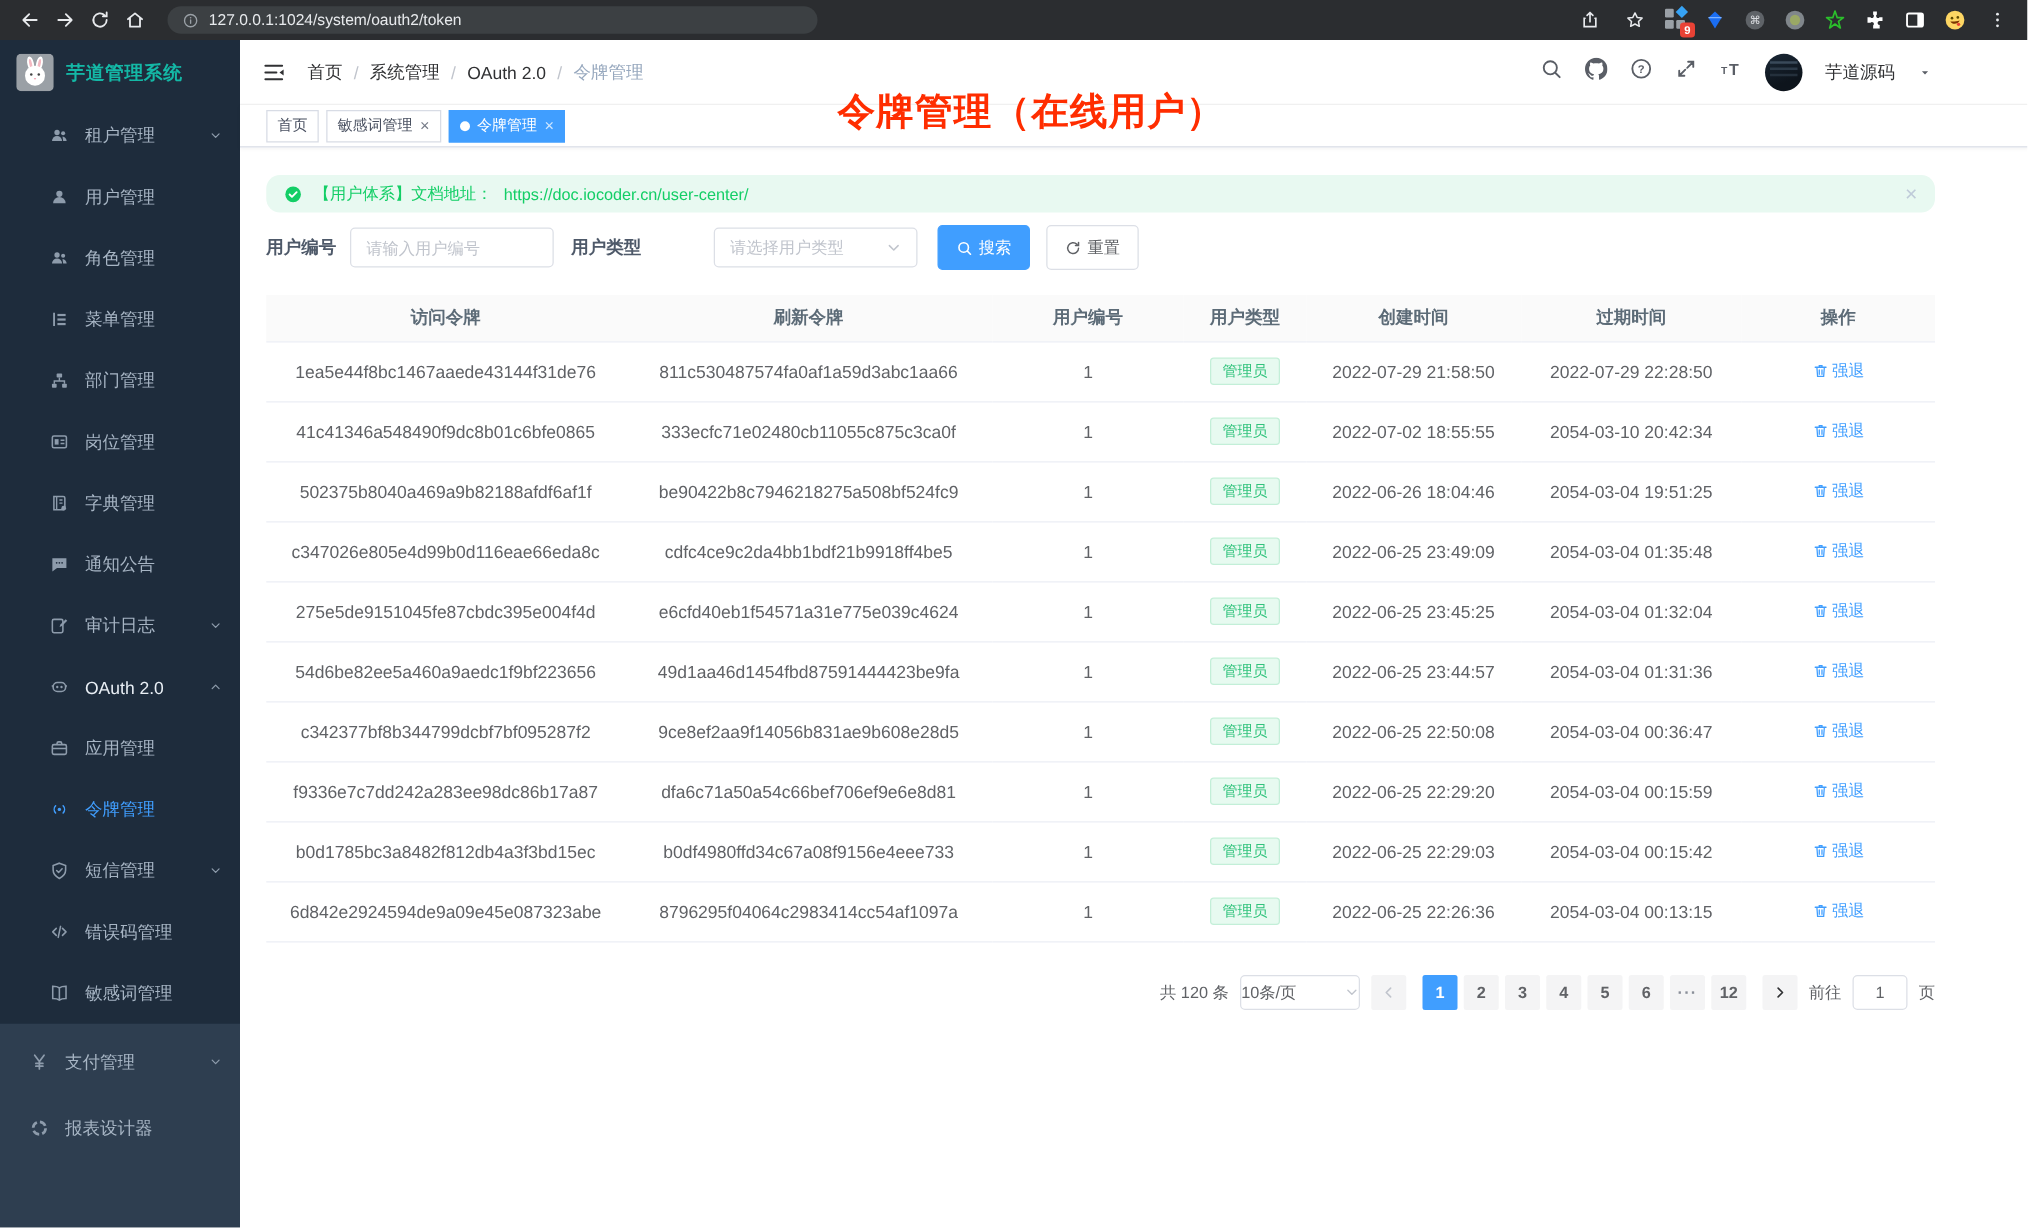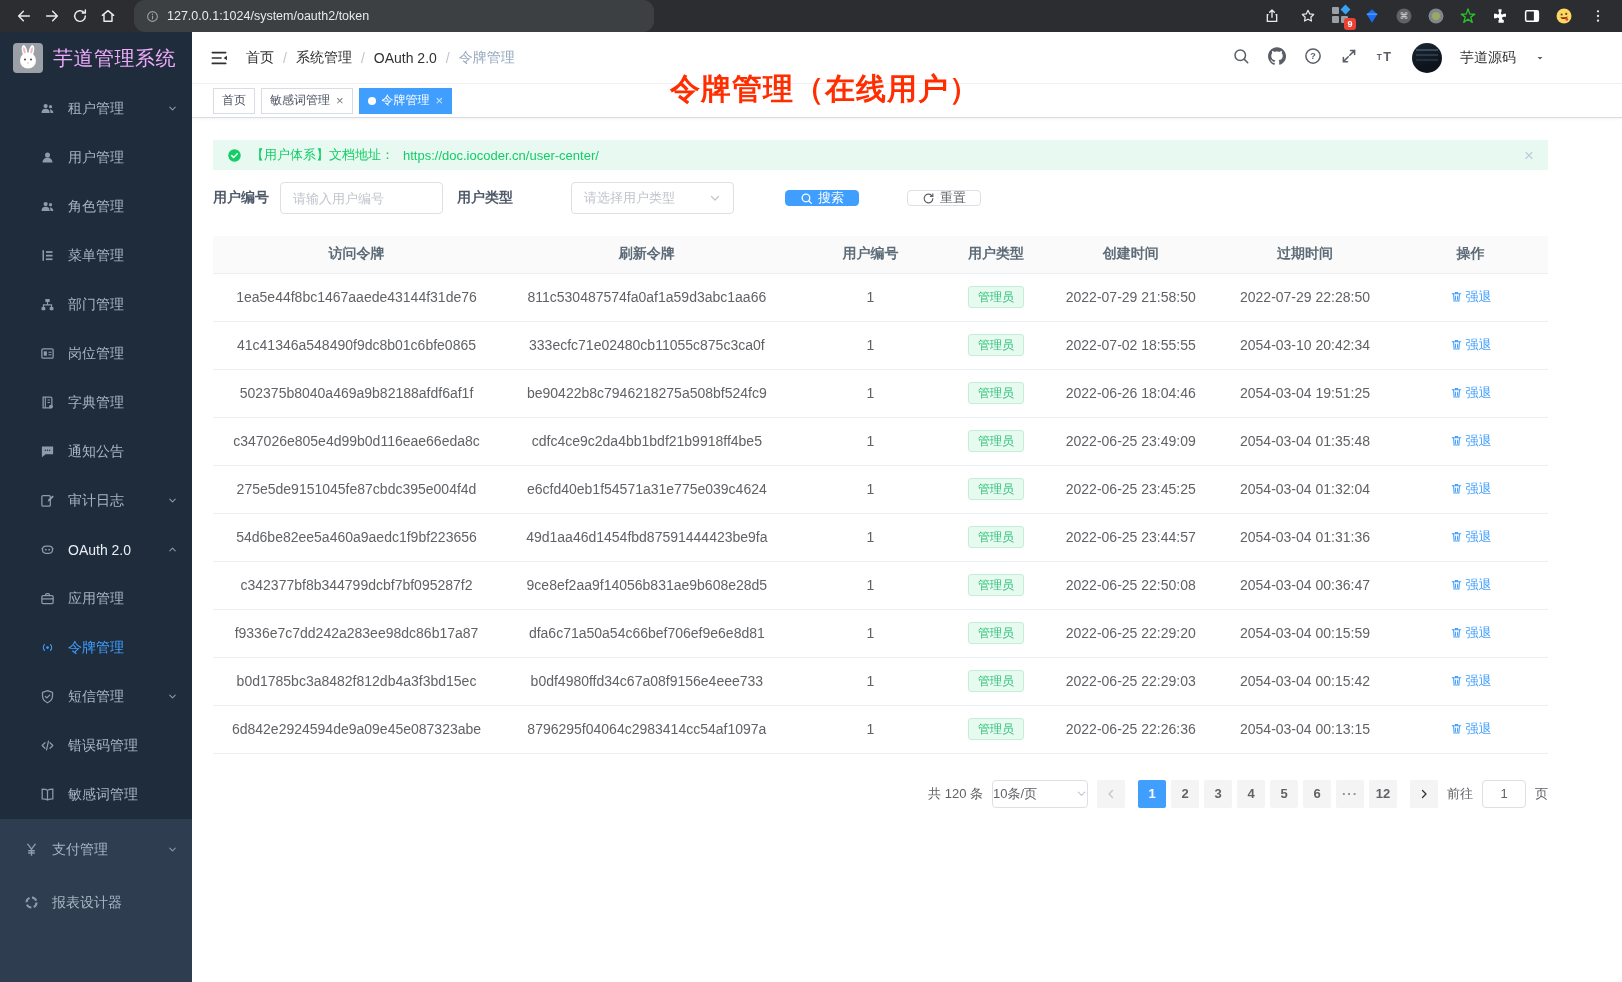--- a/index.html
+++ b/index.html
@@ -10,40 +10,40 @@
   *{box-sizing:border-box; margin:0; padding:0;}
   body{width:1622px;height:982px;overflow:hidden;position:relative;background:#fff;
        font-family:"Liberation Sans","DejaVu Sans",sans-serif;-webkit-font-smoothing:antialiased;}
   .icn{display:inline-flex;align-items:center;justify-content:center;}
   .icn svg{width:16px;height:16px;display:block;}
 
   
   .browser-bar{height:32px;background:#2b2d30;display:flex;align-items:center;padding:0 12px;gap:4px;}
   .b-btn{width:24px;height:24px;display:flex;align-items:center;justify-content:center;color:#e8eaed;cursor:pointer;}
   .b-btn svg{width:16px;height:16px;}
-  .url-pill{width:520px;height:32px;background:#3c4043;border-radius:11px;display:flex;align-items:center;
+  .url-pill{width:520px;height:22px;background:#3c4043;border-radius:11px;display:flex;align-items:center;
             padding:0 12px;gap:8px;color:#e8eaed;font-size:12.5px;margin-left:10px;cursor:text;white-space:nowrap;}
   .url-pill svg{width:13px;height:13px;flex:0 0 auto;}
   .browser-right{margin-left:auto;display:flex;align-items:center;gap:12px;}
   .ext{width:20px;height:20px;position:relative;display:flex;align-items:center;justify-content:center;}
   .ext svg{width:18px;height:18px;}
   .ext-grid{width:18px;height:18px;}
   .ext-grid .sq{position:absolute;width:7px;height:7px;background:#9aa0a6;border-radius:1px;}
   .ext-grid .sq.a{left:0;top:0}.ext-grid .sq.b{left:0;top:9px}.ext-grid .sq.c{left:9px;top:9px}
   .ext-grid .diamond{position:absolute;left:10px;top:-1px;width:7px;height:7px;background:#36a3f5;transform:rotate(45deg);}
   .ext-grid .badge{position:absolute;right:-6px;bottom:-5px;background:#e94235;color:#fff;font-size:9px;
                    font-weight:bold;min-width:12px;height:12px;border-radius:3px;display:flex;align-items:center;
                    justify-content:center;padding:0 2px;font-style:normal;}
 
   
   .app{display:flex;height:950px;}
   .sidebar{width:192px;background:var(--sidebar-bg);display:flex;flex-direction:column;flex:0 0 192px;}
   .sidebar-header{height:52px;display:flex;align-items:center;gap:10px;padding:0 13px;flex:0 0 52px;}
   .logo svg{width:30px;height:30px;display:block;}
-  .app-title{color:#f0abfc;font-size:20px;font-weight:normal;letter-spacing:.5px;}
+  .app-title{color:#14b8a6;font-size:15px;font-weight:bold;letter-spacing:.5px;}
   .menu{flex:0 0 auto;}
   .menu-item{height:49px;display:flex;align-items:center;padding:0 14px 0 40px;color:var(--menu-text);
              font-size:14px;gap:13px;cursor:pointer;}
   .menu-item .icn{color:#8d9bab;}
   .menu-item .icn svg{width:15px;height:15px;}
   .menu-item.child{}
   .menu-item.open{color:#e9eff5;}
   .menu-item.active{color:var(--accent);}
   .menu-item.active .icn{color:var(--accent);}
   .mi-label{white-space:nowrap;}
@@ -80,37 +80,37 @@
            background:#fff;color:#495060;font-size:12px;gap:6px;cursor:pointer;white-space:nowrap;}
   .tag-tab .dot{width:8px;height:8px;border-radius:50%;background:#fff;display:inline-block;}
   .tag-tab.active{background:var(--accent);border-color:var(--accent);color:#fff;}
   .tab-close{font-size:13px;line-height:1;opacity:.75;}
 
   .annotation{position:absolute;left:478px;top:37px;font-size:30px;font-weight:600;
               color:var(--annotation-red);z-index:5;white-space:nowrap;letter-spacing:1px;}
 
   
   .content{padding:22px 0 0 21px;width:1356px;}
-  .alert{height:30px;background:#e8f9f1;border-radius:0;display:flex;align-items:center;
+  .alert{height:30px;background:#e8f9f1;border-radius:11px;display:flex;align-items:center;
          padding:0 14px;gap:9px;font-size:13px;color:var(--success);position:relative;}
   .alert .icn svg{width:15px;height:15px;}
   .alert-link{color:var(--success);text-decoration:none;cursor:pointer;}
   .alert-close{position:absolute;right:14px;color:#bfcbd9;font-size:17px;line-height:1;cursor:pointer;}
 
   .filter{display:flex;align-items:center;margin-top:12px;height:32px;font-size:14px;}
   .f-label{font-weight:700;color:#4e5969;margin-right:11px;white-space:nowrap;}
   .f-input,.f-select{width:163px;height:32px;border:1px solid #dcdfe6;border-radius:4px;padding:0 12px;
                      font-size:13px;color:#606266;background:#fff;}
   .f-input{margin-right:14px;font-family:inherit;}
   .f-input::placeholder{color:#c0c4cc;}
   .f-select{display:flex;align-items:center;justify-content:space-between;color:#c0c4cc;cursor:pointer;margin-right:16px;margin-left:47px;}
   .f-select .icn{color:#c0c4cc;}
   .f-select .icn svg{width:12px;height:12px;}
-  .btn{height:16px;padding:0 14px;border-radius:4px;border:1px solid #dcdfe6;background:#fff;color:#606266;
-       font-size:13px;display:inline-flex;align-items:center;gap:5px;cursor:pointer;font-family:inherit;margin-left:35px;}
+  .btn{height:36px;padding:0 14px;border-radius:4px;border:1px solid #dcdfe6;background:#fff;color:#606266;
+       font-size:13px;display:inline-flex;align-items:center;gap:5px;cursor:pointer;font-family:inherit;}
   .btn .icn svg{width:13px;height:13px;}
   .btn-primary{background:var(--accent);border-color:var(--accent);color:#fff;margin-right:13px;}
 
   table{width:100%;border-collapse:collapse;table-layout:fixed;margin-top:22px;font-size:14px;color:#606266;}
   thead th{height:37px;background:#fafafa;font-weight:600;color:#5c6b77;border-bottom:1px solid #ebeef5;text-align:center;}
   tbody td{height:48px;text-align:center;border-bottom:1px solid #ebeef5;white-space:nowrap;overflow:hidden;}
   .tag{display:inline-block;height:22px;line-height:20px;padding:0 9px;font-size:12px;border-radius:3px;
        background:var(--tag-bg);border:1px solid var(--tag-border);color:var(--tag-text);}
   .action-link{color:var(--accent);font-size:13px;display:inline-flex;align-items:center;gap:3px;cursor:pointer;}
   .action-link svg{width:13px;height:13px;}

